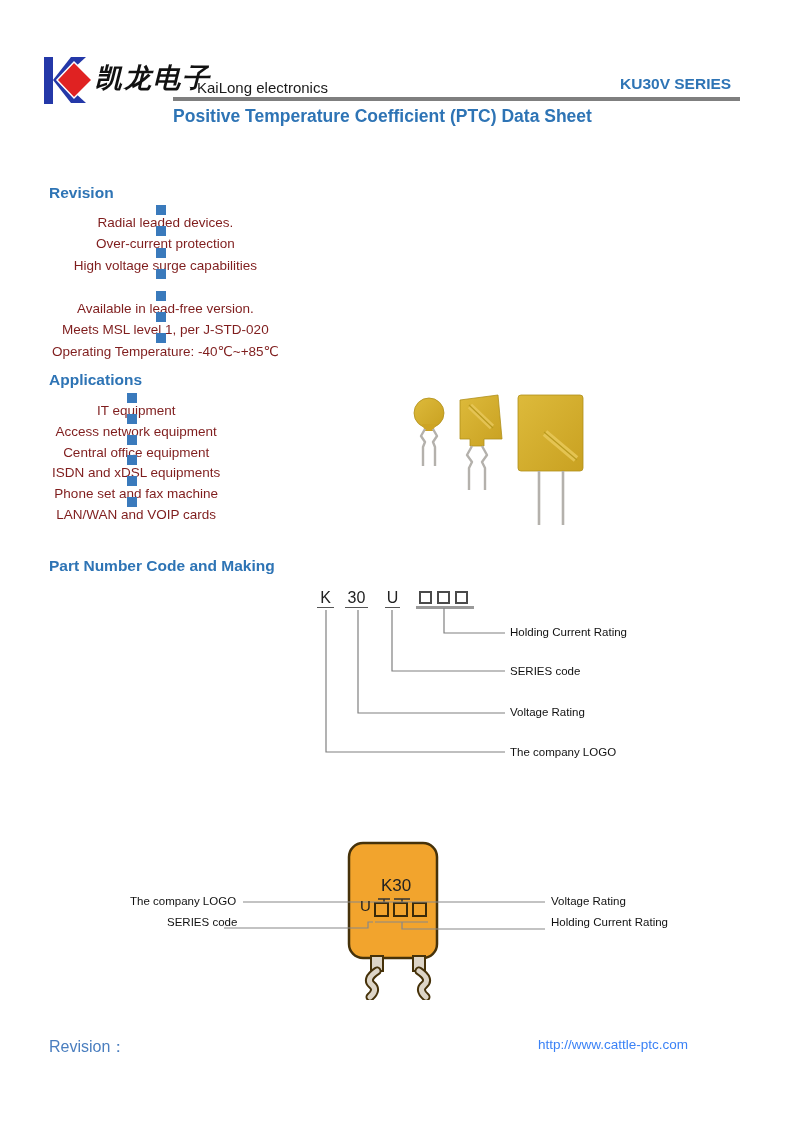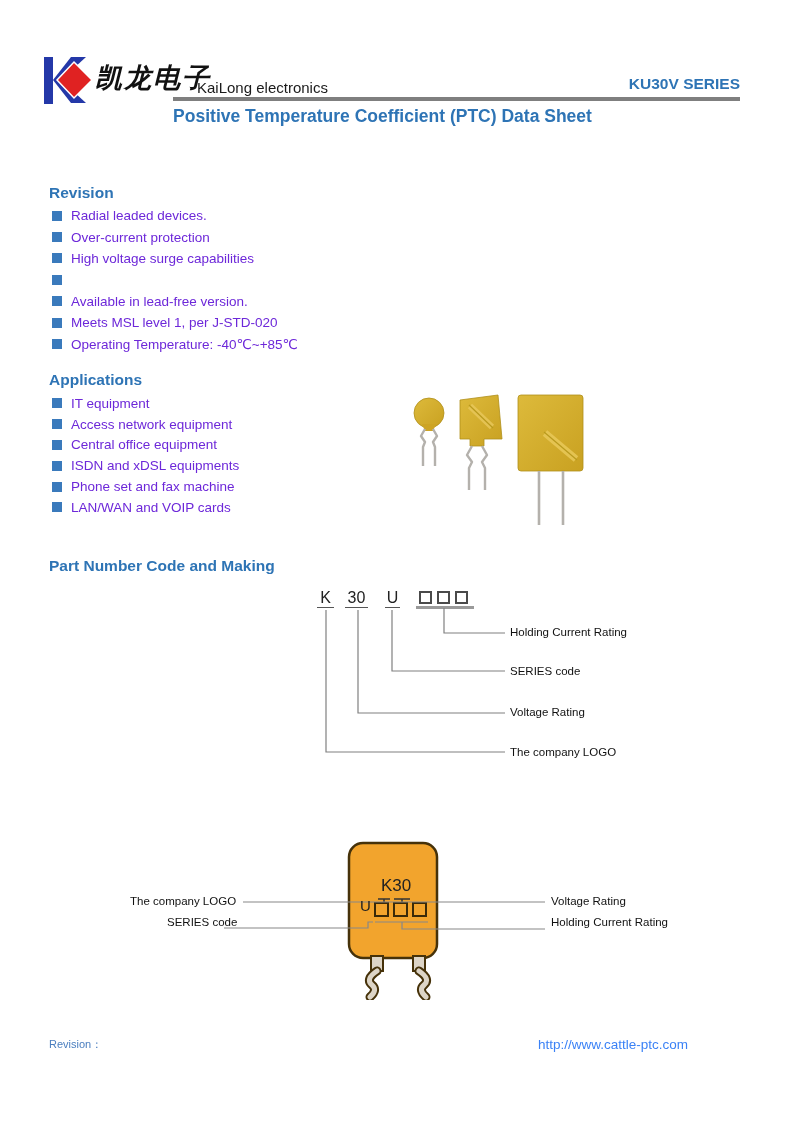--- a/index.html
+++ b/index.html
@@ -3,46 +3,46 @@
 <meta charset="utf-8">
 <style>
   * { margin:0; padding:0; box-sizing:border-box; }
   body { background:#888; font-family:"Liberation Sans","DejaVu Sans",sans-serif; }
   .page { position:relative; width:793px; height:1122px; background:#ffffff; margin:0 auto; overflow:hidden; }
   .abs { position:absolute; }
 
   
   .cn-logo-text { left:95px; top:60px; font-size:27px; font-weight:bold; font-style:italic; color:#111; letter-spacing:2px; font-family:"DejaVu Sans",sans-serif; }
   .company-name { left:197px; top:79px; font-size:15px; color:#1a1a1a; }
-  .series-name { left:620px; top:75px; width:120px; text-align:right; font-size:15.5px; font-weight:bold; color:#2e74b5; }
+  .series-name { left:620px; top:75px; width:120px; font-size:15.5px; font-weight:bold; color:#2e74b5; }
   .header-rule { left:173px; top:97px; width:567px; height:4px; background:#7f7f7f; }
   .doc-title { left:0; top:106px; width:765px; text-align:center; font-size:17.5px; font-weight:bold; color:#2e74b5; }
 
   
   .sec-heading { font-size:15.5px; font-weight:bold; color:#2e74b5; }
   .bullet-list { list-style:none; }
-  .bullet-list li { display:flex; align-items:center; color:#6d28d9; font-size:13.5px; }
+  .bullet-list li { display:flex; align-items:center; color:#7f1d1d; font-size:13.5px;flex-direction:column; }
   .bullet-list .sq { width:10px; height:10px; background:#3a7abc; margin-right:9px; flex:0 0 auto; }
   .features-list li { height:21.4px; }
   .apps-list li { height:20.8px; }
 
   
   .pn-char { position:absolute; font-size:16px; color:#222; text-align:center;
              border-bottom:1.5px solid #555; line-height:19px; }
   .pn-box { position:absolute; width:13px; height:13px; border:2px solid #4a4a4a; background:#fff; }
   .pn-underbar { position:absolute; left:416px; top:606px; width:58px; height:3px; background:#9a9a9a; }
   .pn-label { position:absolute; left:510px; font-size:11.5px; color:#111; white-space:nowrap; }
 
   
   .mk-label { position:absolute; font-size:11.5px; color:#111; white-space:nowrap; }
   .mk-device-text { position:absolute; left:376px; top:876px; width:40px; text-align:center; font-size:17px; color:#222; }
   .mk-series-char { position:absolute; left:360px; top:897px; font-size:15px; color:#222; }
 
   
-  .footer-revision { left:49px; top:1037px; font-size:11px; color:#4a7ebf; }
+  .footer-revision { left:49px; top:1037px; font-size:16px; color:#4a7ebf; }
   .footer-url { left:538px; top:1037px; font-size:13.5px; color:#3b82f6; text-decoration:none; }
 </style>
 </head>
 <body>
 
 <div class="page">
 
   <svg class="abs" style="left:44px; top:56px;" width="54" height="50" viewBox="0 0 54 50">
     <rect x="0" y="1" width="9" height="47" fill="#2438a8"></rect>
     <polygon points="9,24 27,1 42,1 17,24" fill="#2438a8"></polygon>

